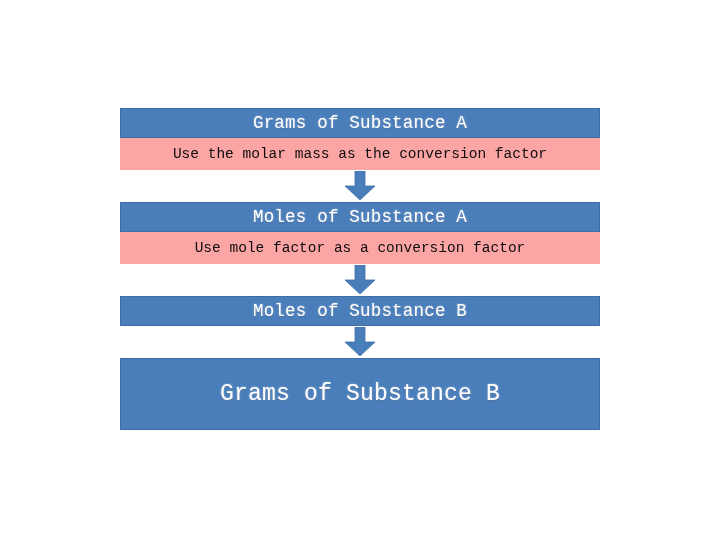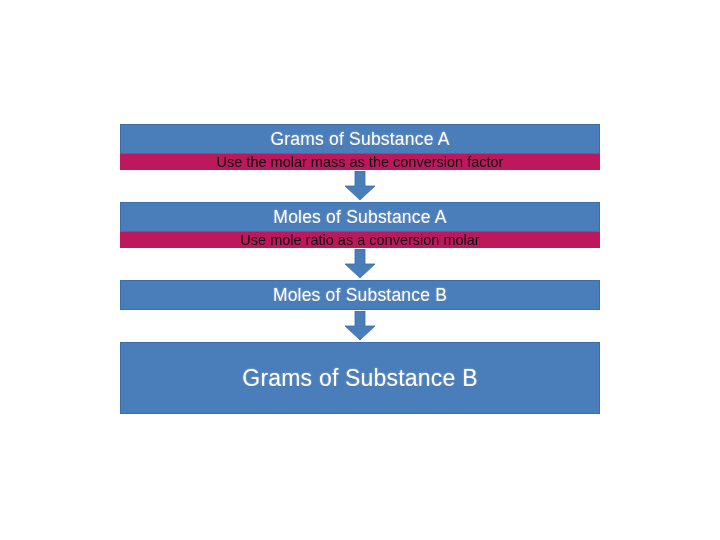--- a/index.html
+++ b/index.html
@@ -18,22 +18,23 @@
     position: relative;
     width: 720px;
     height: 540px;
     background: #ffffff;
   }
 
   
   #flow {
     position: absolute;
     left: 120px;
-    top: 124px;
+    top: 108px;
     width: 480px;
+    font-family: Liberation Mono, monospace;
   }
 
   .step { position: relative; }
 
   .bar-title {
     box-sizing: border-box;
     width: 480px;
     height: 30px;
     background: #4a7ebb;
     border: 1px solid #3d6da6;
@@ -47,22 +48,22 @@
   }
 
   .bar-title.final {
     height: 72px;
     font-size: 23px;
   }
 
   .bar-caption {
     box-sizing: border-box;
     width: 480px;
-    height: 16px;
-    background: #be185d;
+    height: 32px;
+    background: #fca5a5;
     display: flex;
     align-items: center;
     justify-content: center;
     color: #0d0d0d;
     font-size: 14.5px;
   }
 
   
   .arrow-wrap {
     width: 480px;
@@ -91,21 +92,21 @@
     </div>
 
     <div class="arrow-wrap">
       <svg class="arrow" viewBox="0 0 32 30">
         <polygon points="11,0 21,0 21,15 31,15 16,29 1,15 11,15" fill="#4a7ebb" stroke="#3d6da6" stroke-width="0.8"></polygon>
       </svg>
     </div>
 
     <div class="step">
       <div class="bar-title">Moles of Substance A</div>
-      <div class="bar-caption">Use mole ratio as a conversion molar</div>
+      <div class="bar-caption">Use mole factor as a conversion factor</div>
     </div>
 
     <div class="arrow-wrap">
       <svg class="arrow" viewBox="0 0 32 30">
         <polygon points="11,0 21,0 21,15 31,15 16,29 1,15 11,15" fill="#4a7ebb" stroke="#3d6da6" stroke-width="0.8"></polygon>
       </svg>
     </div>
 
     <div class="step">
       <div class="bar-title">Moles of Substance B</div>

